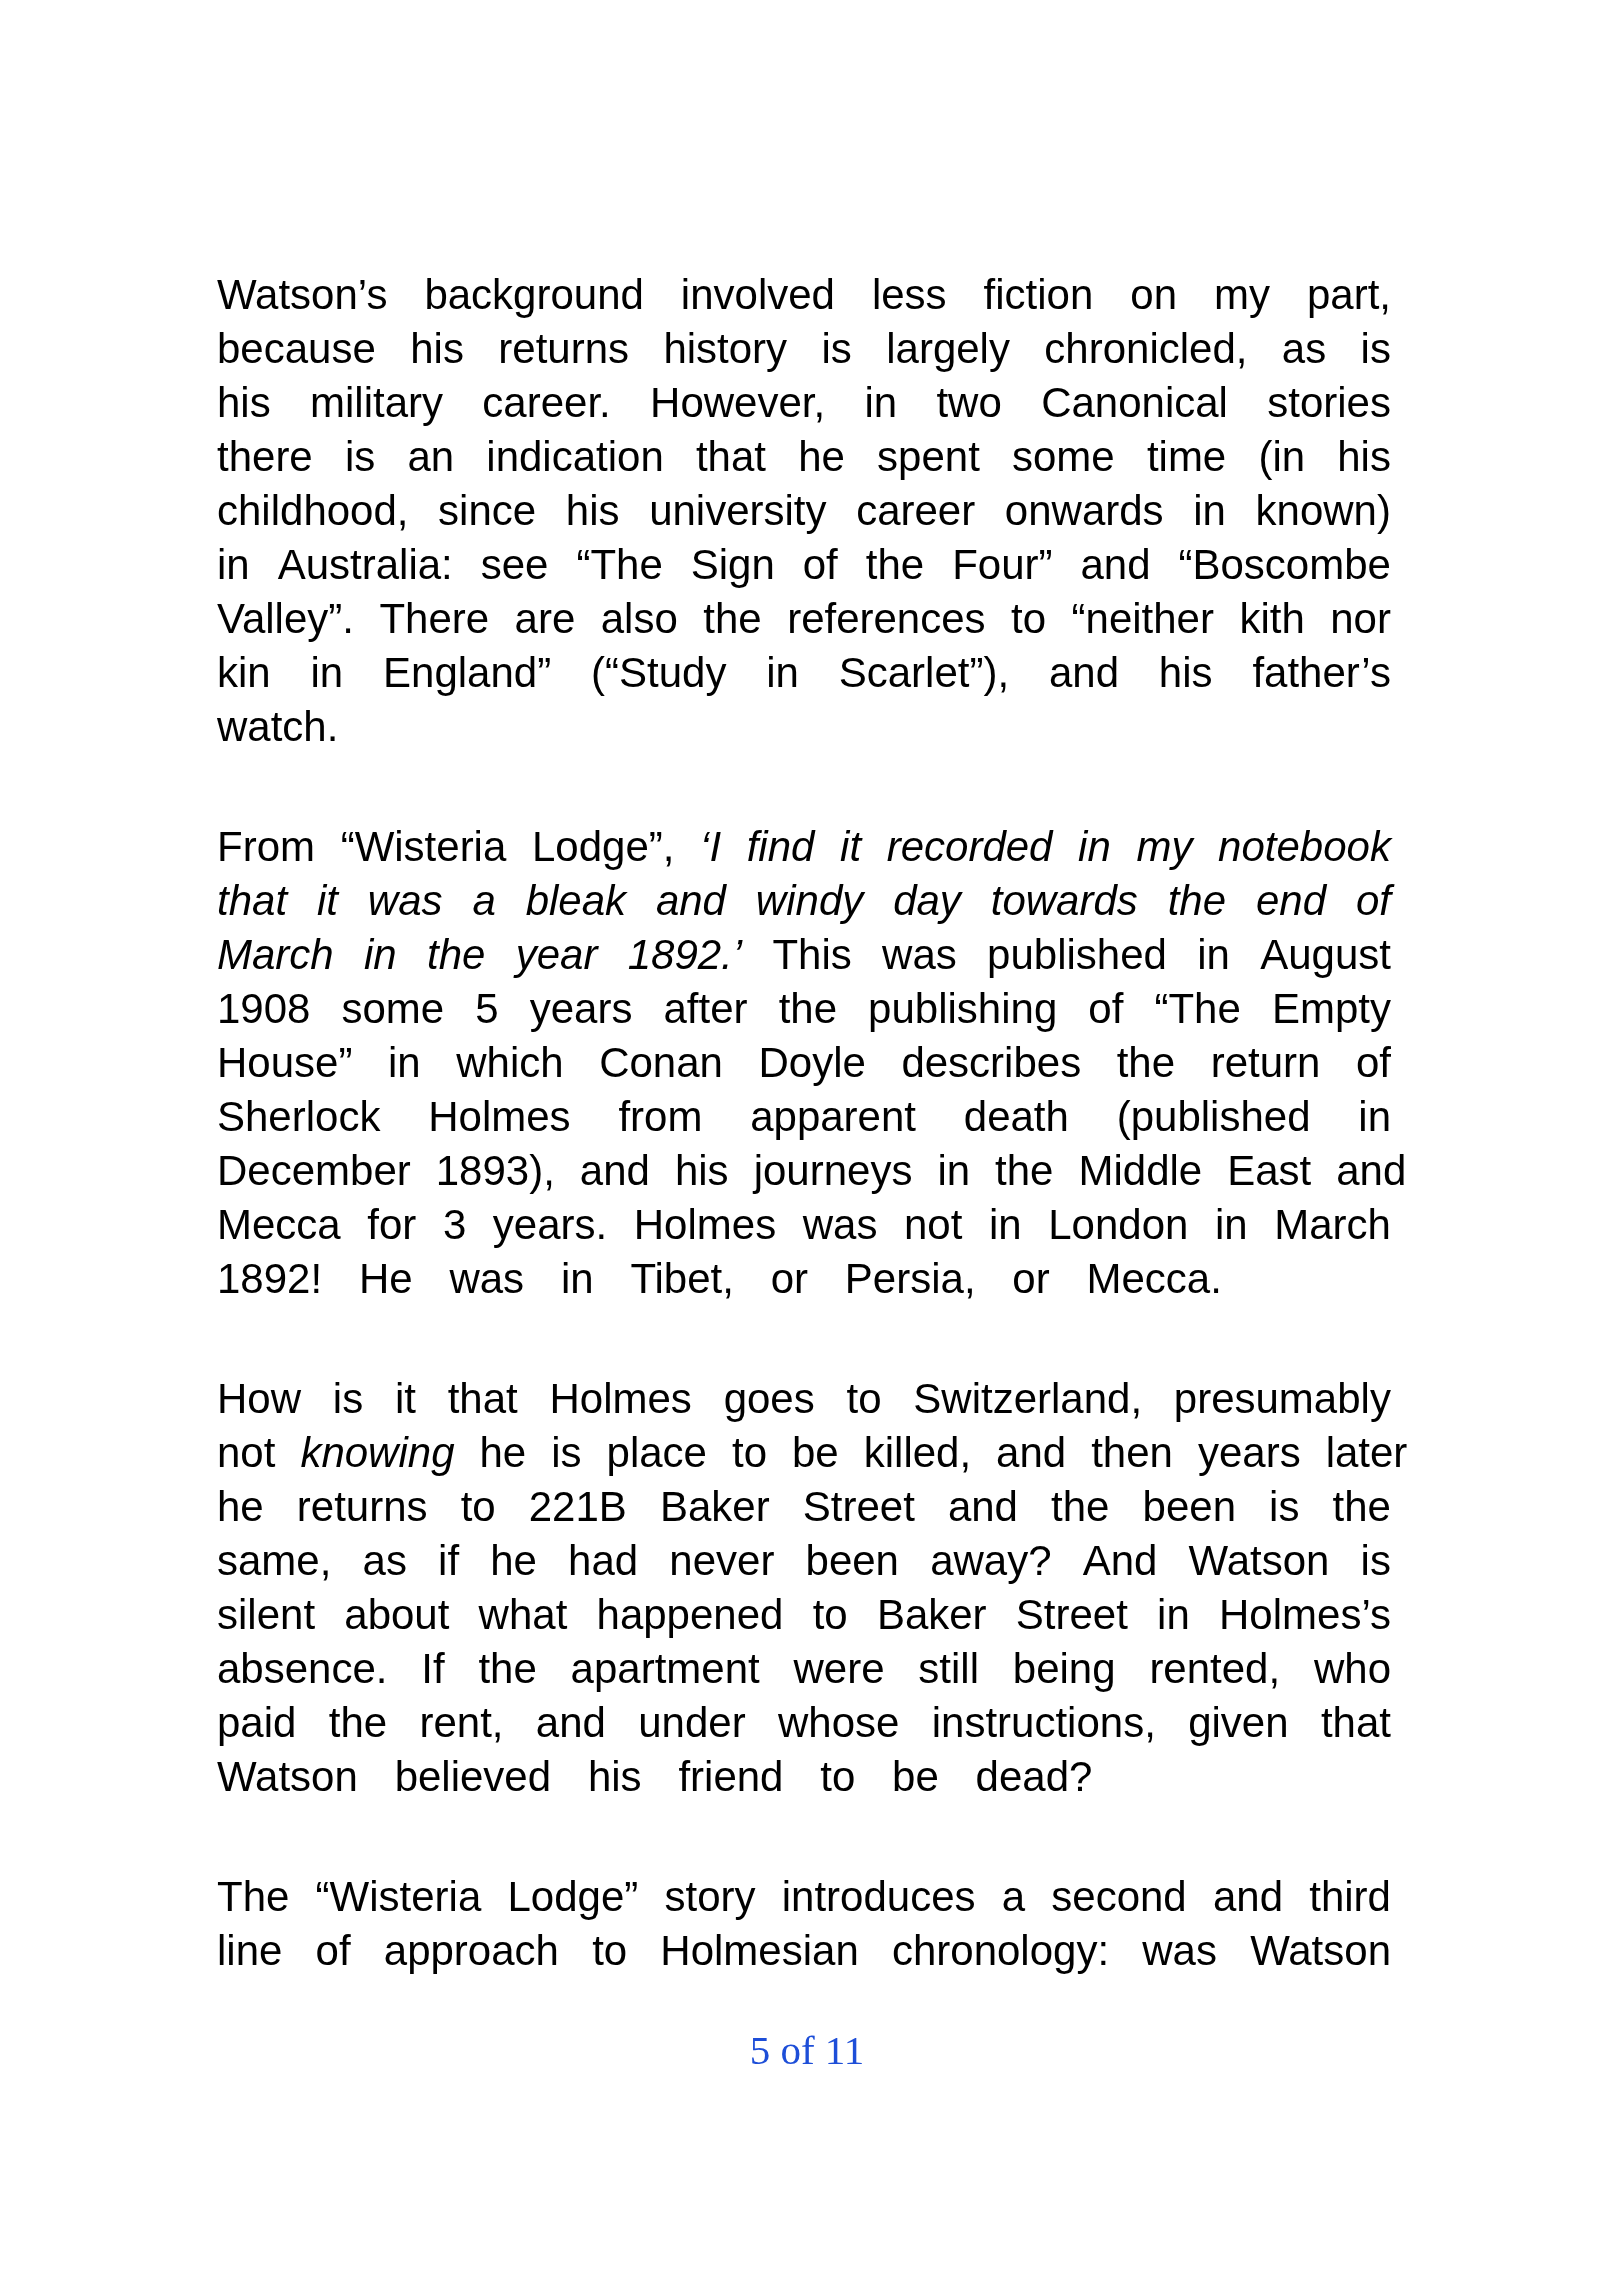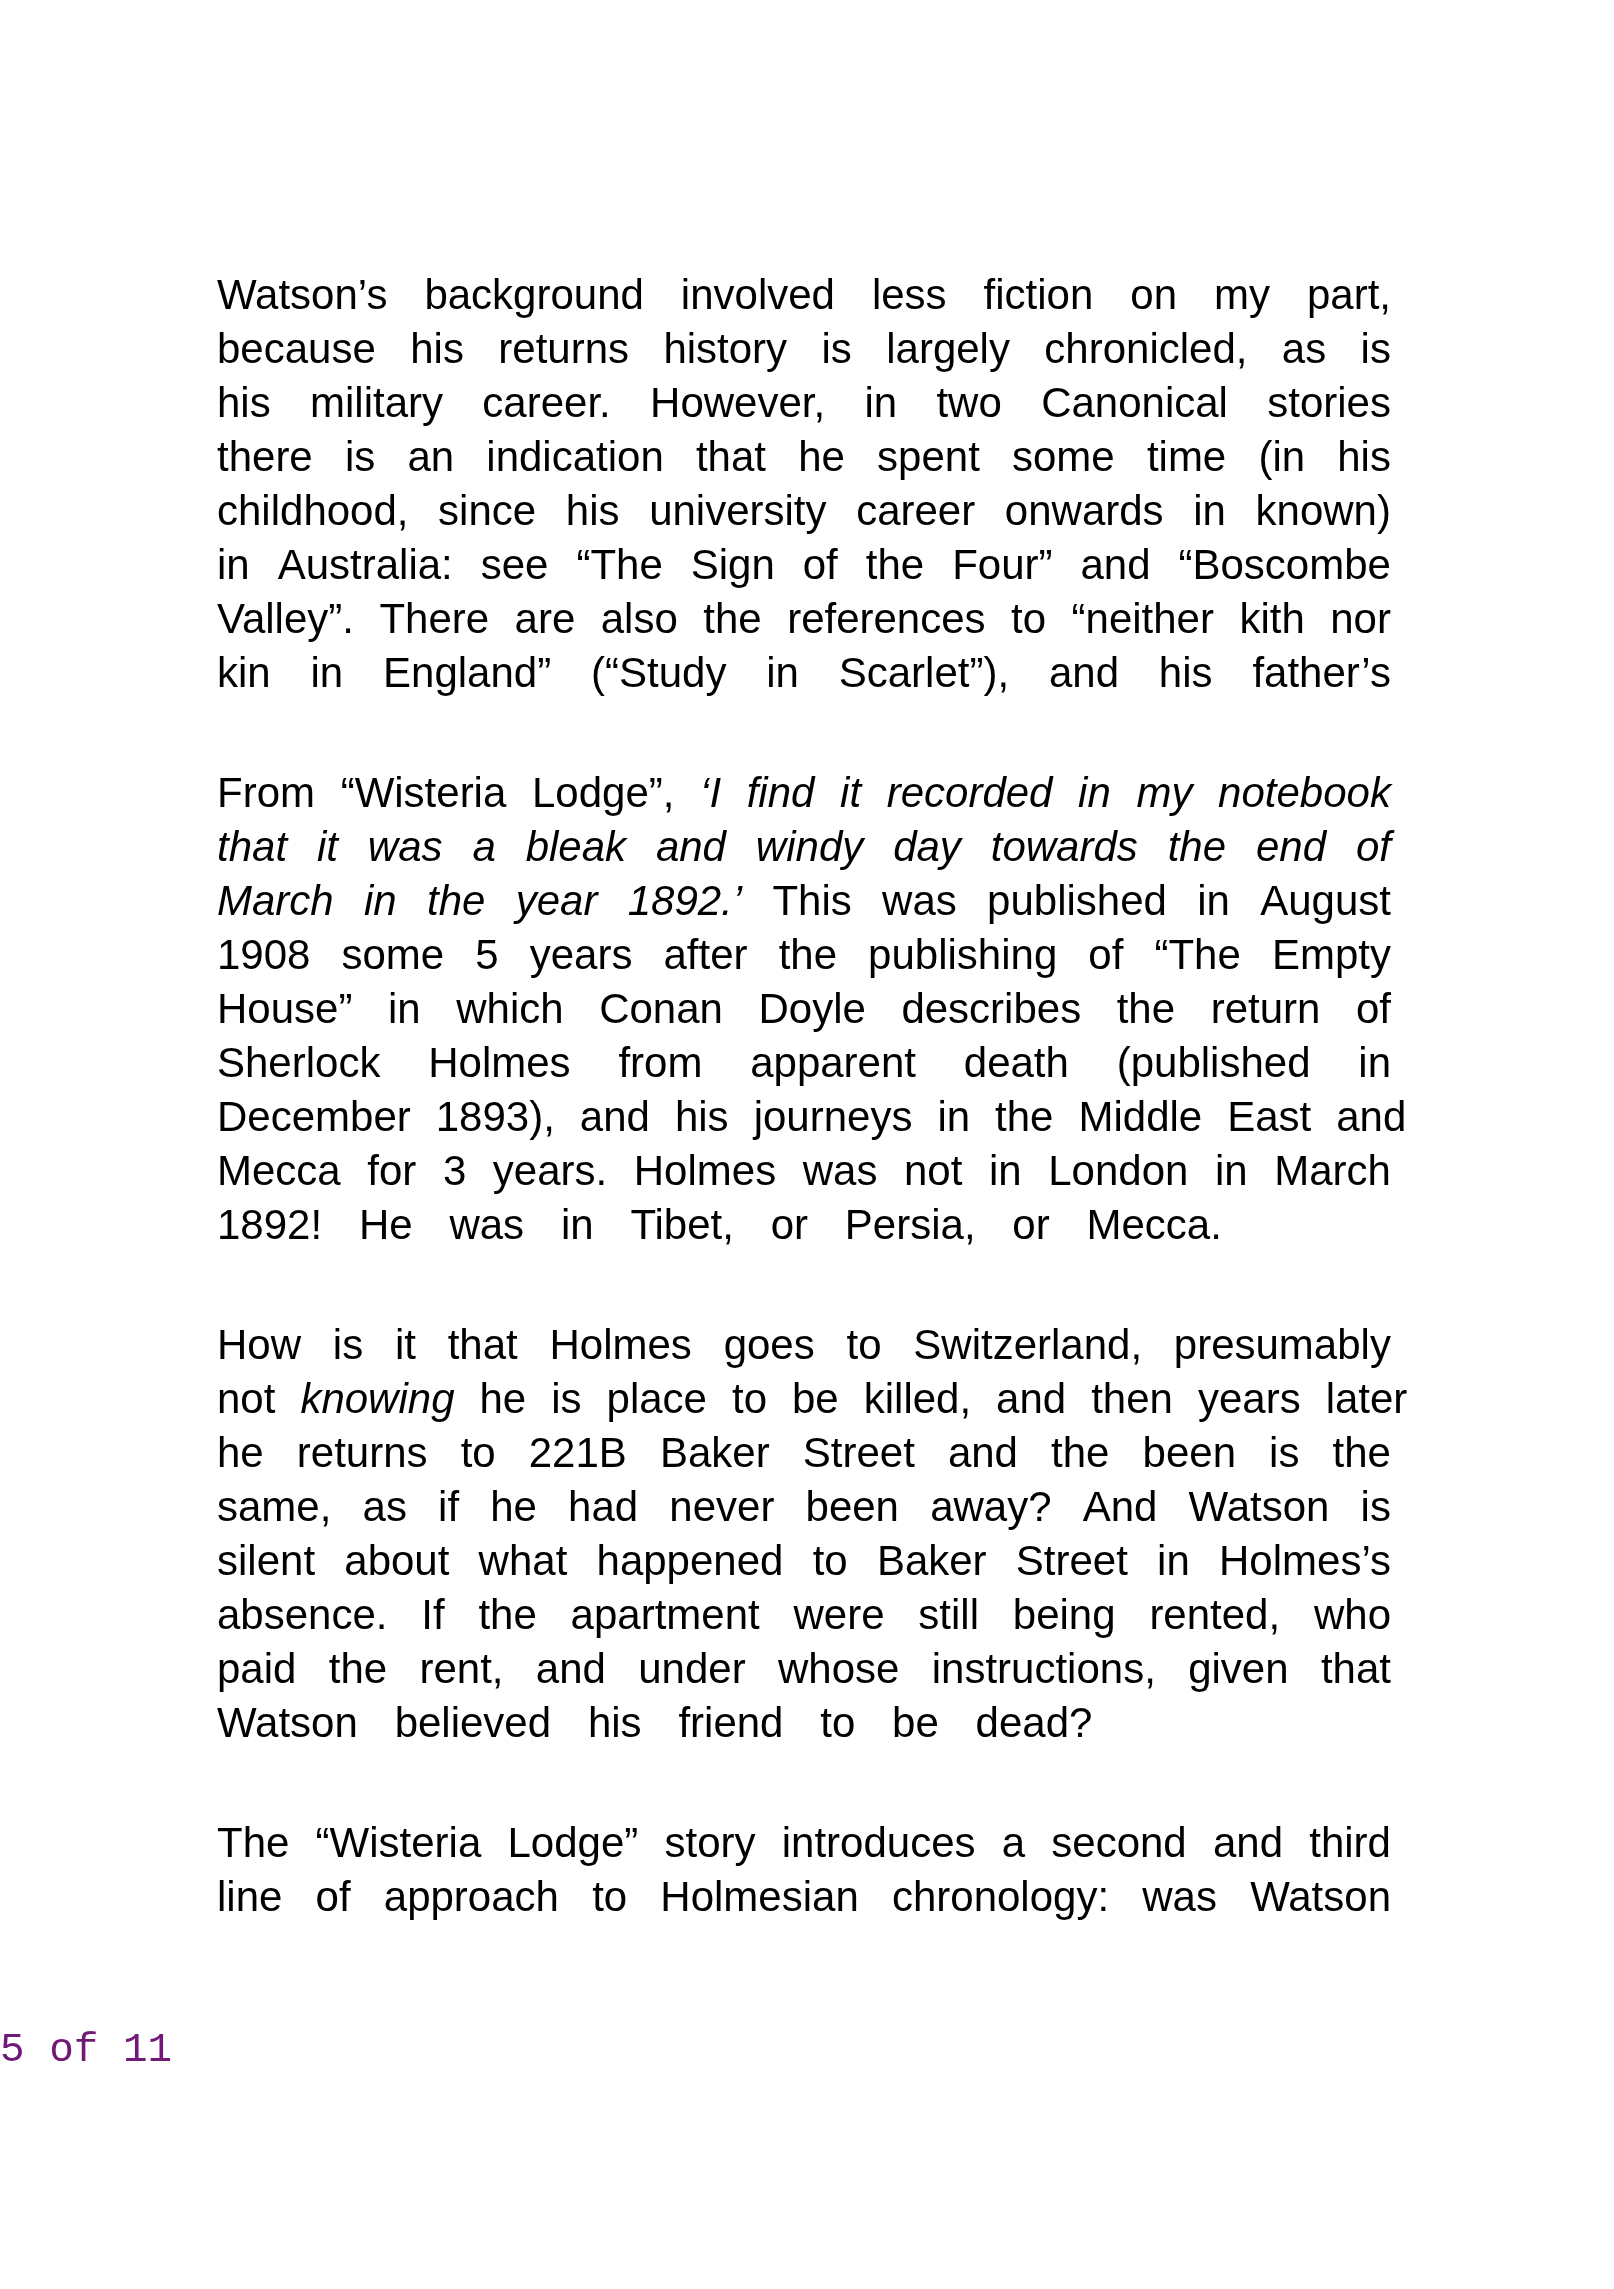--- a/index.html
+++ b/index.html
@@ -43,25 +43,25 @@
     margin-left: 11.8px;
   }
   .word.it {
     font-style: italic;
   }
   .page-number {
     position: absolute;
     top: 2027px;
     left: 0;
     width: 100%;
-    text-align: left;
-    font-family: Liberation Mono, monospace;
+    text-align: center;
+    font-family: Liberation Serif, serif;
     font-size: 41px;
     line-height: 46px;
-    color: #701a75;
+    color: #1d4ed8;
   }
 </style>
 </head>
 <body>
 
 <div class="page">
   <div class="doc-body">
       <div class="paragraph">
         <div class="line">
           <span class="word">Watson’s</span>
@@ -144,20 +144,23 @@
         <div class="line">
           <span class="word">kin</span>
           <span class="word">in</span>
           <span class="word">England”</span>
           <span class="word">(“Study</span>
           <span class="word">in</span>
           <span class="word">Scarlet”),</span>
           <span class="word">and</span>
           <span class="word">his</span>
           <span class="word">father’s</span>
+        </div>
+        <div class="line last">
+          <span class="word">watch.</span>
         </div>
       </div>
       <div class="paragraph">
         <div class="line">
           <span class="word">From</span>
           <span class="word">“Wisteria</span>
           <span class="word">Lodge”,</span>
           <span class="word it">‘I</span>
           <span class="word it">find</span>
           <span class="word it">it</span>

